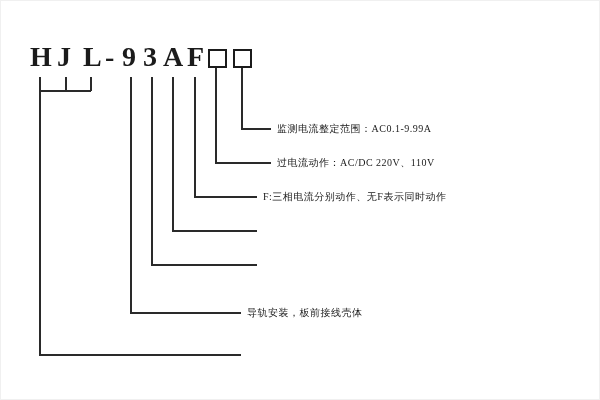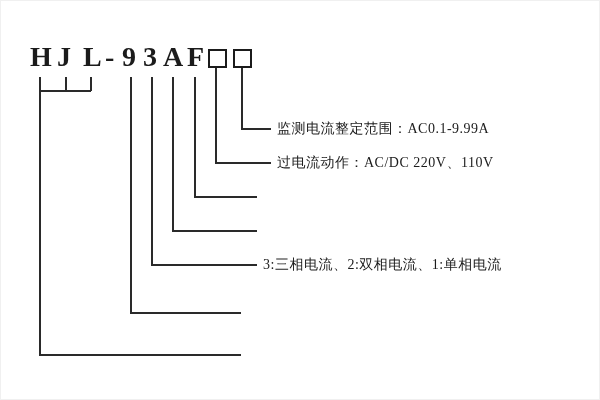--- a/index.html
+++ b/index.html
@@ -28,21 +28,21 @@
   .placeholder-box {
     position: absolute;
     top: 48px;
     width: 15px;
     height: 15px;
     border: 2px solid #1b1b1b;
     background: #ffffff;
   }
   .label {
     position: absolute;
-    font-size: 14px;
+    font-size: 10px;
     color: #1b1b1b;
     line-height: 20px;
     white-space: nowrap;
     letter-spacing: 0.5px;
     text-align: right;
   }
   svg.lines {
     position: absolute;
     left: 0;
     top: 0;
@@ -78,15 +78,16 @@
   <span class="model-char" style="left:104px">-</span>
   <span class="model-char" style="left:121px">9</span>
   <span class="model-char" style="left:142px">3</span>
   <span class="model-char" style="left:162px">A</span>
   <span class="model-char" style="left:186px">F</span>
   <span class="placeholder-box" style="left:207px"></span>
   <span class="placeholder-box" style="left:232px"></span>
 
   <div class="label" style="left:276px; top:118px">监测电流整定范围：AC0.1-9.99A</div>
   <div class="label" style="left:276px; top:152px">过电流动作：AC/DC 220V、110V</div>
-  <div class="label" style="left:262px; top:254px">3:三相电流、2:双相电流、1:单相电流</div>
+  <div class="label" style="left:262px; top:186px">F:三相电流分别动作、无F表示同时动作</div>
+  <div class="label" style="left:246px; top:302px">导轨安装，板前接线壳体</div>
 
 </div>
 
 </body></html>

